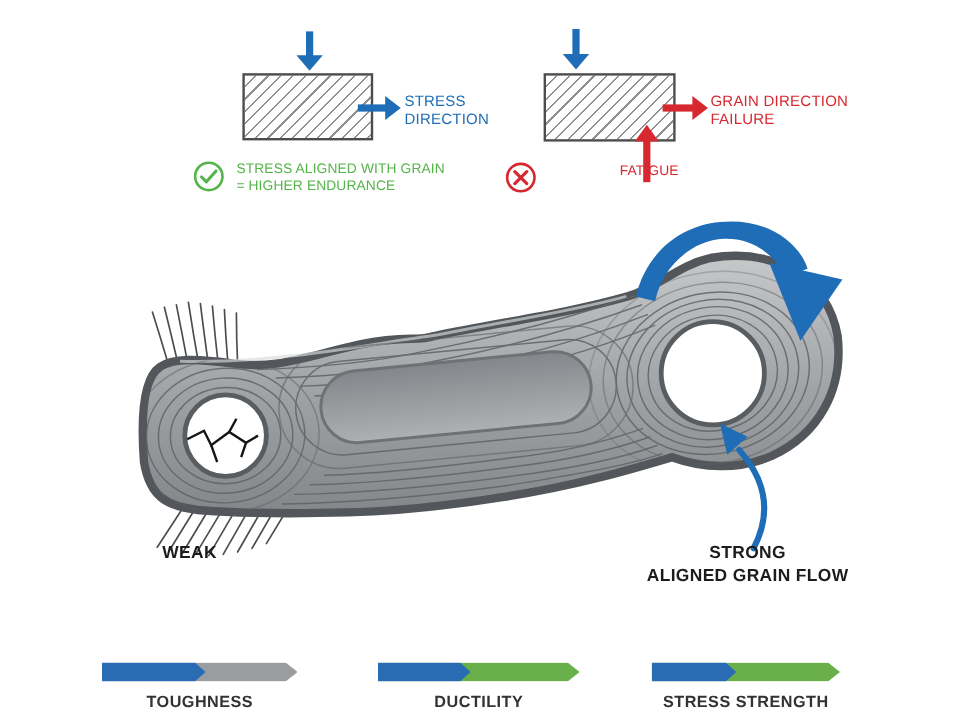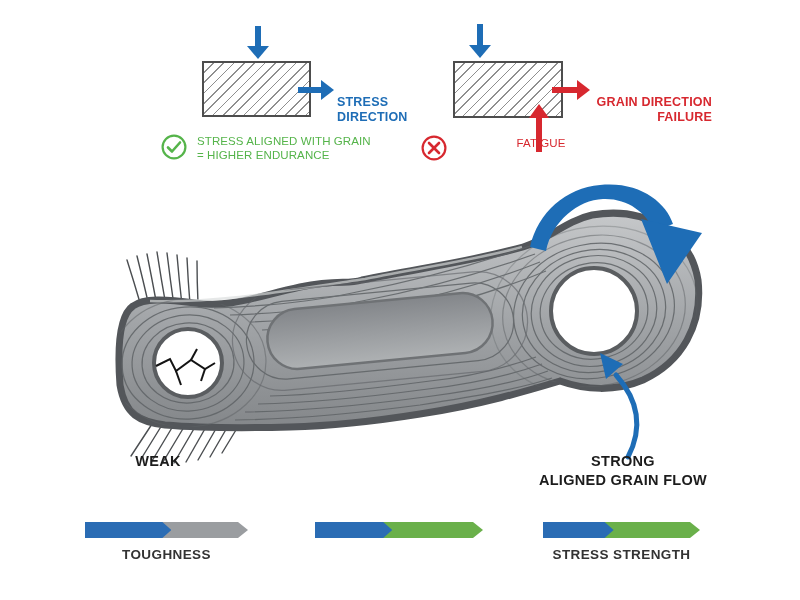--- a/index.html
+++ b/index.html
@@ -11,32 +11,32 @@
   .canvas{
     position:relative;width:800px;height:600px;background:#ffffff;overflow:hidden;
     font-family:"Liberation Sans","DejaVu Sans",sans-serif;
   }
   .abs{position:absolute;}
   
   .hatch{
     border:2px solid #4d4d4d;box-sizing:border-box;
     background:repeating-linear-gradient(135deg,#ffffff 0px,#ffffff 6px,#8f8f8f 6px,#8f8f8f 7.3px);
   }
-  .lbl{font-weight:bold;letter-spacing:.2px;line-height:1.18;margin-top:18px;}
+  .lbl{font-weight:normal;letter-spacing:.2px;line-height:1.18;}
   .lbl-blue{color:var(--blue);font-size:12.5px;}
-  .lbl-red{color:var(--red);font-size:12.5px;text-align:right;}
+  .lbl-red{color:var(--red);font-size:12.5px;text-align:left;}
   .note{font-weight:normal;font-size:11.5px;line-height:1.25;letter-spacing:.1px;}
   .note-green{color:var(--green);}
   .note-red{color:var(--red);text-align:center;}
   .rod-label{
     font-weight:bold;font-size:14.5px;color:#1c1c1c;text-align:center;
     line-height:1.3;letter-spacing:.3px;
   }
   
-  .bar-group{position:absolute;top:522px;}
+  .bar-group{position:absolute;top:552px;}
   .bar{position:relative;height:16px;width:100%;}
   .bar-trail{
     position:absolute;inset:0;
     clip-path:polygon(0 0,calc(100% - 10px) 0,100% 50%,calc(100% - 10px) 100%,0 100%);
   }
   .bar-trail--gray{background:var(--bar-gray);}
   .bar-trail--green{background:var(--bar-green);}
   .bar-lead{
     position:absolute;top:0;left:0;height:100%;background:var(--bar-blue);
     clip-path:polygon(0 0,calc(100% - 9px) 0,100% 50%,calc(100% - 9px) 100%,0 100%);
@@ -236,20 +236,21 @@
       <div class="bar-lead" style="width: 53%;"></div>
     </div>
     <div class="bar-label">TOUGHNESS</div>
   </div>
 
   <div class="bar-group" style="left:315px;width:168px;">
     <div class="bar">
       <div class="bar-trail bar-trail--green"></div>
       <div class="bar-lead" style="width: 46%;"></div>
     </div>
+    <div class="bar-label">DUCTILITY</div>
   </div>
 
   <div class="bar-group" style="left:543px;width:157px;">
     <div class="bar">
       <div class="bar-trail bar-trail--green"></div>
       <div class="bar-lead" style="width: 45%;"></div>
     </div>
     <div class="bar-label">STRESS STRENGTH</div>
   </div>
 

